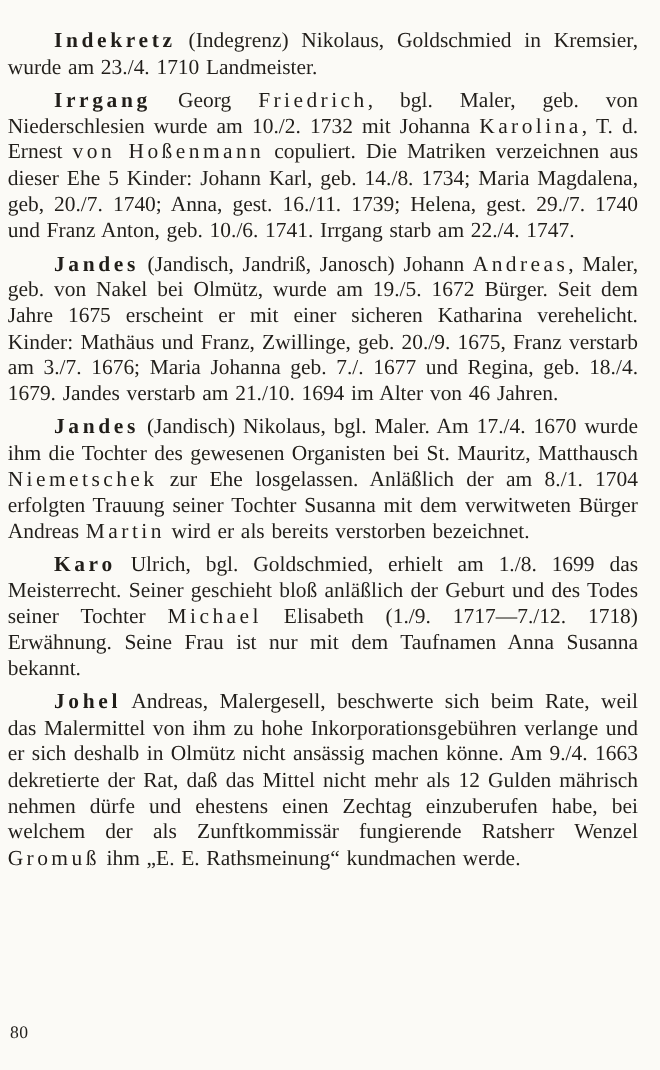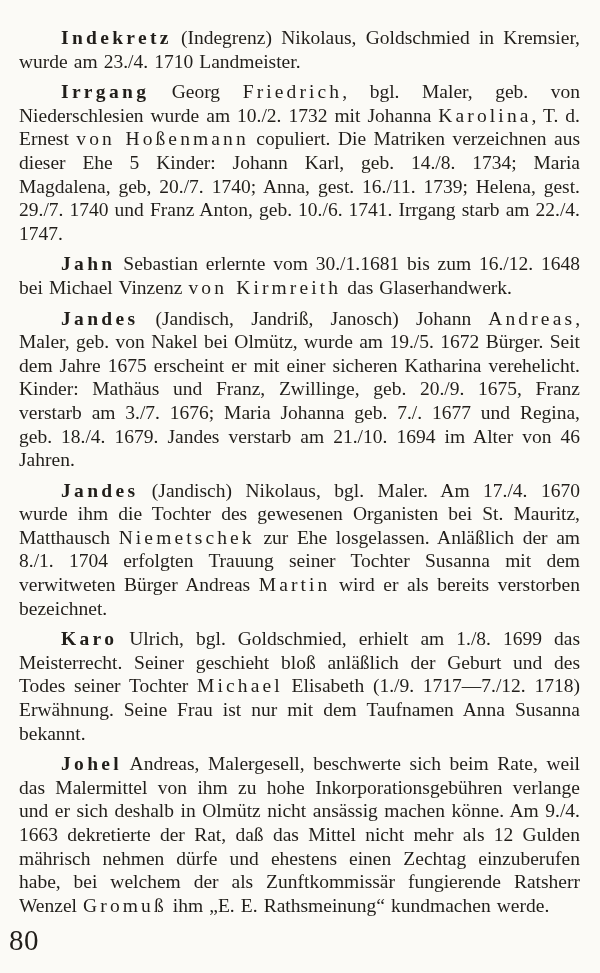--- a/index.html
+++ b/index.html
@@ -12,21 +12,21 @@
     background: var(--paper, #fbfaf6);
     color: var(--ink, #211e1a);
     font-family: "Liberation Serif", "DejaVu Serif", serif;
     font-size: 19.5px;
     line-height: 23.6px;
     box-sizing: border-box;
     padding: 26px 20px 0 7px;
     overflow: hidden;
   }
 
-  .entries { display: block; margin-left: 12px; }
+  .entries { display: block; }
 
   .entry {
     margin: 0 0 7px 0;
     text-align: justify;
     text-indent: 42px;
     word-spacing: 1.2px;
     hyphens: manual;
   }
 
   .entry .head {
@@ -37,32 +37,31 @@
   .entry .sperr {
     letter-spacing: 0.16em;
   }
 
   .entry .plain { letter-spacing: 0; }
 
   .page-number {
     position: absolute;
     left: 9px;
     bottom: 20px;
-    font-size: 29px;
+    font-size: 16px;
     line-height: 26px;
     letter-spacing: 0.5px;
   }
 </style>
 </head>
 <body>
 
 <div class="page">
   <div class="entries" id="entries">
       <p class="entry"><span class="head">Indekretz</span><span class="plain"> (Indegrenz) Nikolaus, Goldschmied in Krem­sier, wurde am 23./4. 1710 Landmeister.</span></p>
       <p class="entry"><span class="head">Irrgang</span><span class="plain"> Georg </span><span class="sperr">Friedrich</span><span class="plain">, bgl. Maler, geb. von Niederschlesien wurde am 10./2. 1732 mit Johanna </span><span class="sperr">Karo­lina</span><span class="plain">, T. d. Ernest </span><span class="sperr">von Hoßenmann</span><span class="plain"> copuliert. Die Ma­triken verzeichnen aus dieser Ehe 5 Kinder: Johann Karl, geb. 14./8. 1734; Maria Magdalena, geb, 20./7. 1740; Anna, gest. 16./11. 1739; Helena, gest. 29./7. 1740 und Franz Anton, geb. 10./6. 1741. Irrgang starb am 22./4. 1747.</span></p>
-      <p class="entry"><span class="head">Jahn</span><span class="plain"> Sebastian erlernte vom 30./1.1681 bis zum 16./12. 1648 bei Michael Vinzenz </span><span class="sperr">von Kirmreith</span><span class="plain"> das Glaserhandwerk.</span></p>
       <p class="entry"><span class="head">Jandes</span><span class="plain"> (Jandisch, Jandriß, Janosch) Johann </span><span class="sperr">Andreas</span><span class="plain">, Maler, geb. von Nakel bei Olmütz, wurde am 19./5. 1672 Bür­ger. Seit dem Jahre 1675 erscheint er mit einer sicheren Ka­tharina verehelicht. Kinder: Mathäus und Franz, Zwillinge, geb. 20./9. 1675, Franz verstarb am 3./7. 1676; Maria Jo­hanna geb. 7./. 1677 und Regina, geb. 18./4. 1679. Jandes ver­starb am 21./10. 1694 im Alter von 46 Jahren.</span></p>
       <p class="entry"><span class="head">Jandes</span><span class="plain"> (Jandisch) Nikolaus, bgl. Maler. Am 17./4. 1670 wurde ihm die Tochter des gewesenen Organisten bei St. Mauritz, Matthausch </span><span class="sperr">Niemetschek</span><span class="plain"> zur Ehe losgelassen. Anläßlich der am 8./1. 1704 erfolgten Trauung seiner Tochter Susanna mit dem verwitweten Bürger Andreas </span><span class="sperr">Martin</span><span class="plain"> wird er als bereits verstorben bezeichnet.</span></p>
       <p class="entry"><span class="head">Karo</span><span class="plain"> Ulrich, bgl. Goldschmied, erhielt am 1./8. 1699 das Meisterrecht. Seiner geschieht bloß anläßlich der Geburt und des Todes seiner Tochter </span><span class="sperr">Michael</span><span class="plain"> Elisabeth (1./9. 1717—7./12. 1718) Erwähnung. Seine Frau ist nur mit dem Taufnamen Anna Susanna bekannt.</span></p>
       <p class="entry"><span class="head">Johel</span><span class="plain"> Andreas, Malergesell, beschwerte sich beim Rate, weil das Malermittel von ihm zu hohe Inkorporationsgebühren verlange und er sich deshalb in Olmütz nicht ansässig machen könne. Am 9./4. 1663 dekretierte der Rat, daß das Mittel nicht mehr als 12 Gulden mährisch nehmen dürfe und ehestens einen Zechtag einzuberufen habe, bei welchem der als Zunftkom­missär fungierende Ratsherr Wenzel </span><span class="sperr">Gromuß</span><span class="plain"> ihm „E. E. Rathsmeinung“ kundmachen werde.</span></p>
     </div>
   <div class="page-number">80</div>
 </div>
 
 </body></html>

